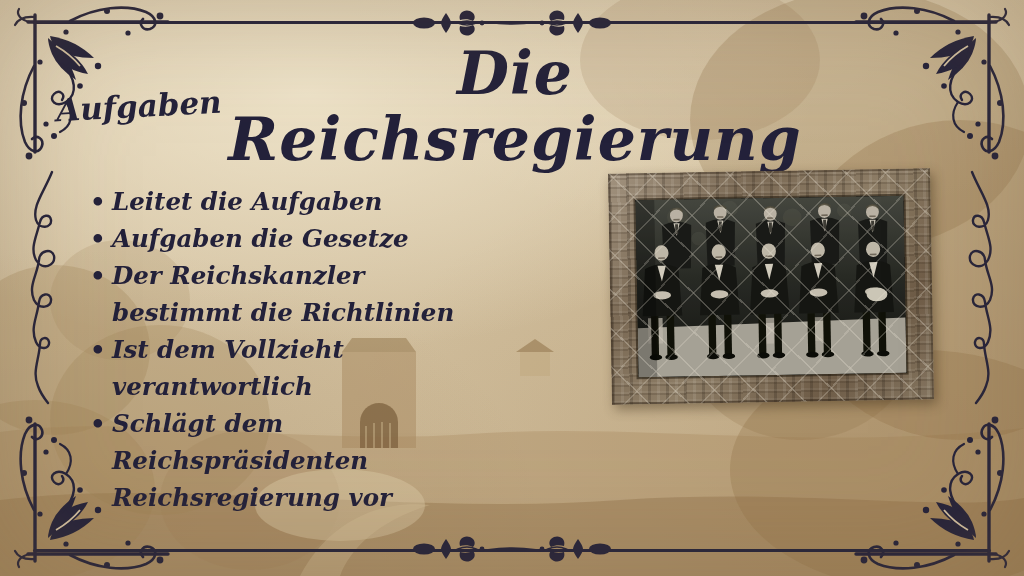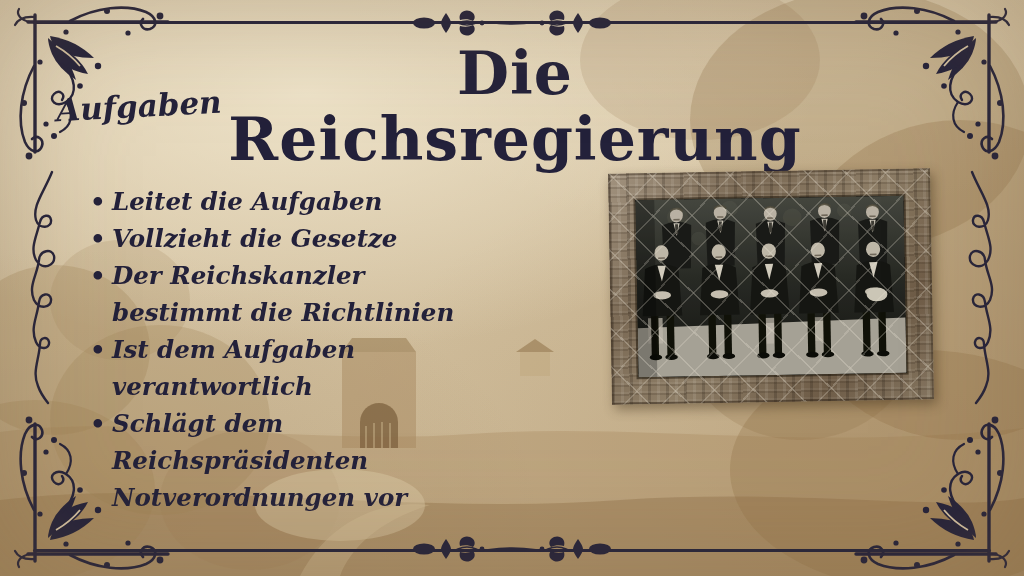--- a/index.html
+++ b/index.html
@@ -34,21 +34,21 @@
   .corner.bl{left:10px;bottom:6px;transform:scaleY(-1);}
   .corner.br{right:10px;bottom:6px;transform:scale(-1,-1);}
 
   .vine{position:absolute;top:170px;width:36px;height:235px;}
   .vine.left{left:22px;}
   .vine.right{right:22px;transform:scaleX(-1);}
 
   
   .title{
     position:absolute;left:200px;top:40px;width:630px;text-align:center;
-    font-size:60px;font-weight:700;letter-spacing:1px;line-height:1.1;
+    font-size:60px;font-style:italic;font-weight:700;letter-spacing:1px;line-height:1.1;
   }
   .label{
     position:absolute;left:56px;top:88px;font-size:31px;font-style:italic;font-weight:700;
     transform:rotate(-3deg);
   }
   .bullets{position:absolute;left:90px;top:183px;width:392px;font-size:24.5px;font-style:italic;font-weight:600;line-height:37px;}
   .bullet-row{display:flex;}
   .bullet-row .dot{flex:0 0 22px;font-style:normal;}
 
   
@@ -193,33 +193,33 @@
   <div class="title">Die Reichsregierung</div>
   <div class="label">Aufgaben</div>
 
   <div class="bullets">
     <div class="bullet-row">
       <span class="dot">•</span>
       <span>Leitet die Aufgaben</span>
     </div>
     <div class="bullet-row">
       <span class="dot">•</span>
-      <span>Vollzieht die Gesetze</span>
+      <span>Aufgaben die Gesetze</span>
     </div>
     <div class="bullet-row">
       <span class="dot">•</span>
       <span>Der Reichskanzler bestimmt die Richtlinien</span>
     </div>
     <div class="bullet-row">
       <span class="dot">•</span>
-      <span>Ist dem Aufgaben verantwortlich</span>
-    </div>
-    <div class="bullet-row">
-      <span class="dot">•</span>
-      <span>Schlägt dem Reichspräsidenten Notverordnungen vor</span>
+      <span>Ist dem Vollzieht verantwortlich</span>
+    </div>
+    <div class="bullet-row">
+      <span class="dot">•</span>
+      <span>Schlägt dem Reichspräsidenten Reichsregierung vor</span>
     </div>
   </div>
 
   <div class="frame">
     <div class="photo">
       <svg viewBox="0 0 257 180" preserveAspectRatio="none">
         <defs>
           <linearGradient id="wall" x1="0" y1="0" x2="0" y2="1">
             <stop offset="0" stop-color="#4a4c44"></stop>
             <stop offset=".45" stop-color="#2c2e28"></stop>

